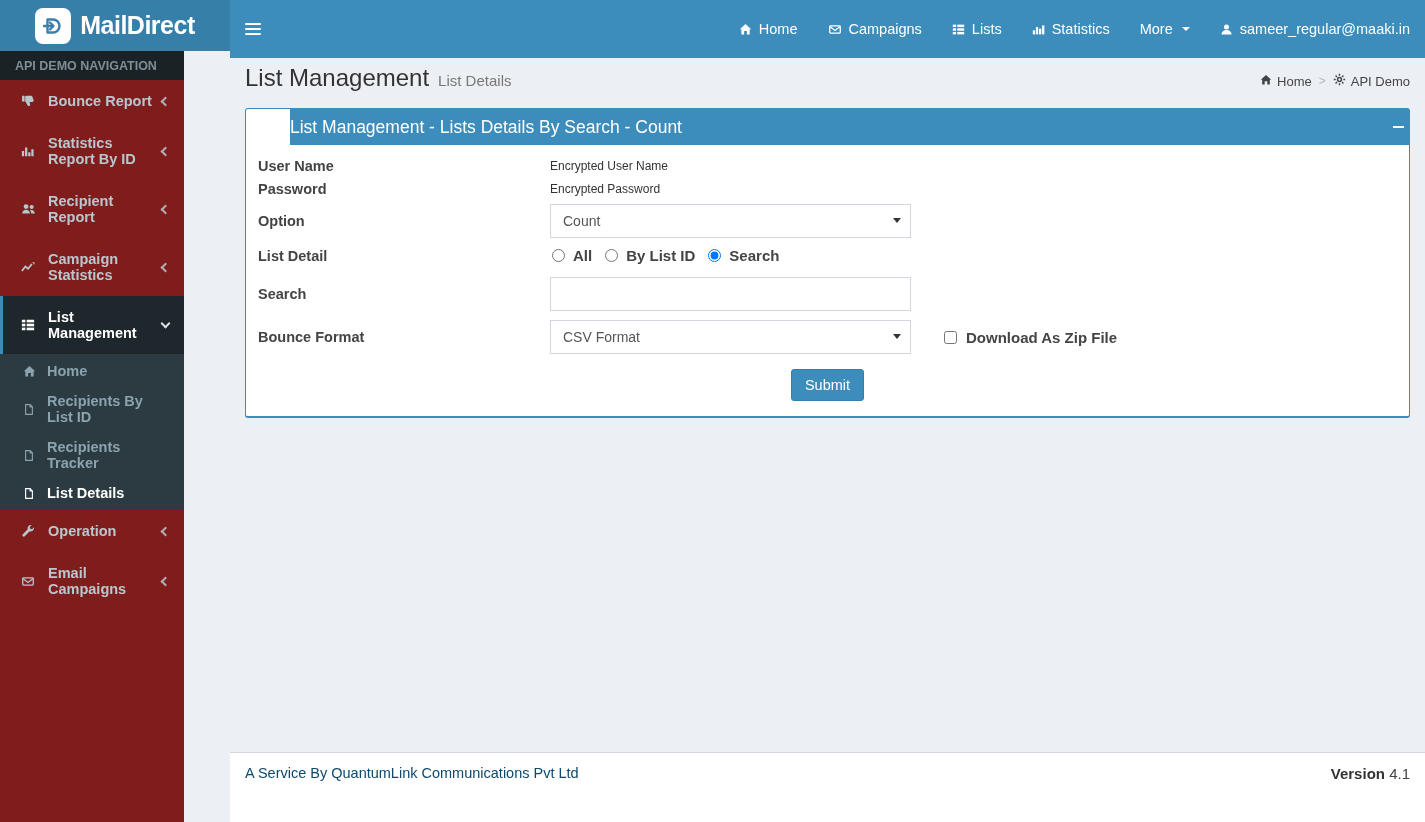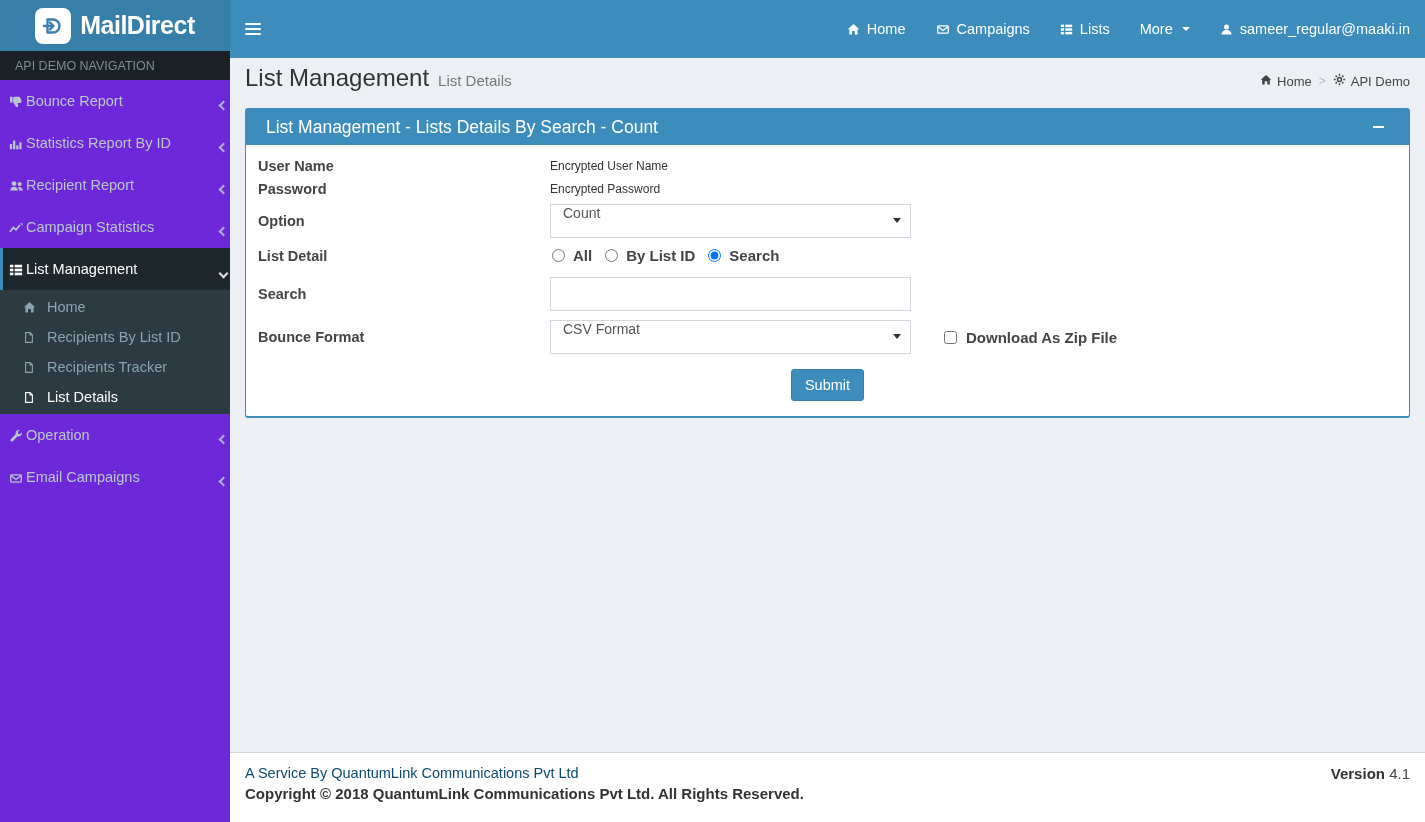--- a/index.html
+++ b/index.html
@@ -13,53 +13,53 @@
   .logo-text { font-size: 25px; font-weight: bold; letter-spacing: -0.5px; }
   .navbar { flex: 1; background: #3c8dbc; display: flex; align-items: center; color: #fff; }
   .hamburger { width: 45px; height: 51px; display: flex; flex-direction: column; align-items: center; justify-content: center; gap: 3px; cursor: pointer; }
   .hamburger span { display: block; width: 16px; height: 2px; background: #fff; border-radius: 1px; }
   .nav-right { margin-left: auto; display: flex; align-items: center; height: 100%; }
   .nav-item { display: flex; align-items: center; gap: 7px; padding: 0 15px; height: 100%; font-size: 14.5px; cursor: pointer; }
   .nav-item svg { display: block; }
   .caret-down { width: 0; height: 0; border-left: 4px solid transparent; border-right: 4px solid transparent; border-top: 4px solid currentColor; display: inline-block; margin-left: 2px; }
 
   
-  .sidebar { position: absolute; top: 51px; left: 0; width: 230px; bottom: 0; background: #6d28d9; }
+  .sidebar { position: absolute; top: 51px; left: 0; width: 184px; bottom: 0; background: #7f1d1d; font-weight: bold; }
   .sidebar-header { background: #1a2226; color: #7d8e95; padding: 8px 15px 7px; font-size: 12.5px; }
-  .menu-item { display: flex; align-items: flex-end; padding: 13px 3px; color: #b8c7ce; font-size: 14.5px; cursor: pointer; border-left: 3px solid transparent; }
+  .menu-item { display: flex; align-items: center; gap: 10px; padding: 13px 15px; color: #b8c7ce; font-size: 14.5px; cursor: pointer; border-left: 3px solid transparent; }
   .menu-item .mi-icon { width: 20px; display: flex; justify-content: center; flex: none; }
   .menu-item.active-parent { border-left-color: #3c8dbc; color: #fff; background: #1e282c; }
   .chev { margin-left: auto; width: 7px; height: 7px; border-left: 2px solid currentColor; border-bottom: 2px solid currentColor; transform: rotate(45deg); opacity: .85; flex: none; }
   .chev.down { transform: rotate(-45deg); margin-top: -3px; }
   .submenu { background: #2c3b41; padding: 2px 0; }
   .submenu-item { display: flex; align-items: center; gap: 10px; padding: 7px 15px 7px 21px; color: #8aa4af; font-size: 14.5px; cursor: pointer; }
   .submenu-item .mi-icon { width: 16px; display: flex; justify-content: center; flex: none; }
   .submenu-item.active { color: #fff; }
 
   
   .content { position: absolute; left: 230px; top: 51px; right: 0; bottom: 70px; background: #ecf0f5; overflow: hidden; }
   .content-header { display: flex; justify-content: space-between; align-items: flex-start; padding: 13px 15px 0 15px; }
   .page-title { font-size: 24px; font-weight: 500; color: #333; display: flex; align-items: baseline; gap: 9px; }
   .page-subtitle { font-size: 15px; font-weight: normal; color: #777; }
   .breadcrumb { display: flex; align-items: center; gap: 7px; font-size: 13px; color: #444; margin-top: 9px; }
   .breadcrumb .crumb { display: flex; align-items: center; gap: 5px; cursor: pointer; }
   .breadcrumb .sep { color: #b0b6bd; font-size: 12px; }
 
   
   .panel { margin: 16px 15px 0 15px; background: #fff; border: 1px solid #3c8dbc; border-bottom-width: 2px; border-radius: 3px; }
-  .panel-header { background: #3c8dbc; color: #fff; padding: 7px 20px; font-size: 17.5px; display: flex; align-items: center; }
+  .panel-header { background: #3c8dbc; color: #fff; padding: 7px 0; font-size: 17.5px; display: flex; align-items: center; margin-left: 44px; }
   .panel-collapse { margin-left: auto; width: 22px; height: 22px; display: flex; align-items: center; justify-content: center; cursor: pointer; }
   .panel-collapse i { display: block; width: 11px; height: 2px; background: #fff; }
   .panel-body { padding: 13px 12px 14px; }
 
   .frow { display: flex; align-items: center; margin-bottom: 9px; }
   .frow.tight { margin-bottom: 7px; }
   .flabel { width: 292px; flex: none; font-weight: bold; font-size: 14.5px; color: #444; }
   .fstatic { font-size: 12px; color: #333; }
-  .select { position: relative; width: 361px; height: 34px; border: 1px solid #d2d6de; background: #fff; display: flex; padding: 0 26px 0 12px; color: #555; font-size: 14px; cursor: pointer; }
+  .select { position: relative; width: 361px; height: 34px; border: 1px solid #d2d6de; background: #fff; display: flex; align-items: center; padding: 0 26px 0 12px; color: #555; font-size: 14px; cursor: pointer; }
   .select .sel-caret { position: absolute; right: 9px; top: 13px; width: 0; height: 0; border-left: 4px solid transparent; border-right: 4px solid transparent; border-top: 5px solid #333; }
   .text-input { width: 361px; height: 34px; border: 1px solid #d2d6de; padding: 0 12px; font-size: 14px; color: #555; font-family: "Liberation Sans", sans-serif; outline: none; }
   .radio-group { display: flex; align-items: center; gap: 7px; font-size: 15px; font-weight: bold; color: #444; }
   .radio-group input { margin: 0 1px 0 6px; }
   .radio-group input:first-child { margin-left: 2px; }
   .zip-block { display: flex; align-items: center; gap: 9px; margin-left: 33px; font-size: 15px; font-weight: bold; color: #444; }
   .submit-row { text-align: center; margin-top: 15px; margin-bottom: 1px; }
   .btn-submit { background: #3c8dbc; color: #fff; border: 1px solid #367fa9; border-radius: 3px; padding: 7px 13px; font-size: 14.5px; font-family: "Liberation Sans", sans-serif; cursor: pointer; }
 
   
@@ -116,20 +116,31 @@
               <svg width="13" height="13" viewBox="0 0 16 16" fill="currentColor">
                 <rect x="1" y="2" width="4" height="3"></rect>
                 <rect x="6.5" y="2" width="8.5" height="3"></rect>
                 <rect x="1" y="6.5" width="4" height="3"></rect>
                 <rect x="6.5" y="6.5" width="8.5" height="3"></rect>
                 <rect x="1" y="11" width="4" height="3"></rect>
                 <rect x="6.5" y="11" width="8.5" height="3"></rect>
               </svg>
             </span>
           <span>Lists</span>
+        </div>
+        <div class="nav-item">
+          <span>
+              <svg width="13" height="13" viewBox="0 0 16 16" fill="currentColor">
+                <rect x="1" y="9" width="2.8" height="5"></rect>
+                <rect x="4.8" y="5" width="2.8" height="9"></rect>
+                <rect x="8.6" y="7" width="2.8" height="7"></rect>
+                <rect x="12.4" y="3" width="2.8" height="11"></rect>
+              </svg>
+            </span>
+          <span>Statistics</span>
         </div>
         <div class="nav-item">
           <span>More</span>
           <span class="caret-down"></span>
         </div>
         <div class="nav-item">
           <span>
               <svg width="13" height="13" viewBox="0 0 16 16" fill="currentColor">
                 <circle cx="8" cy="4.8" r="3.1"></circle>
                 <path d="M1.8 14.2c0-3.4 2.8-5.6 6.2-5.6s6.2 2.2 6.2 5.6z"></path>
@@ -352,21 +363,20 @@
           <button class="btn-submit">Submit</button>
         </div>
 
       </div>
     </section>
   </main>
 
   <footer class="main-footer">
     <div>
       <div class="footer-line1">A Service By QuantumLink Communications Pvt Ltd</div>
-      <div class="footer-line2">Copyright © 2018 QuantumLink Communications Pvt Ltd. All Rights Reserved.</div>
     </div>
     <div class="footer-version">
       <b>Version</b>
       <span>4.1</span>
     </div>
   </footer>
 
 </div>
 
 </body></html>

